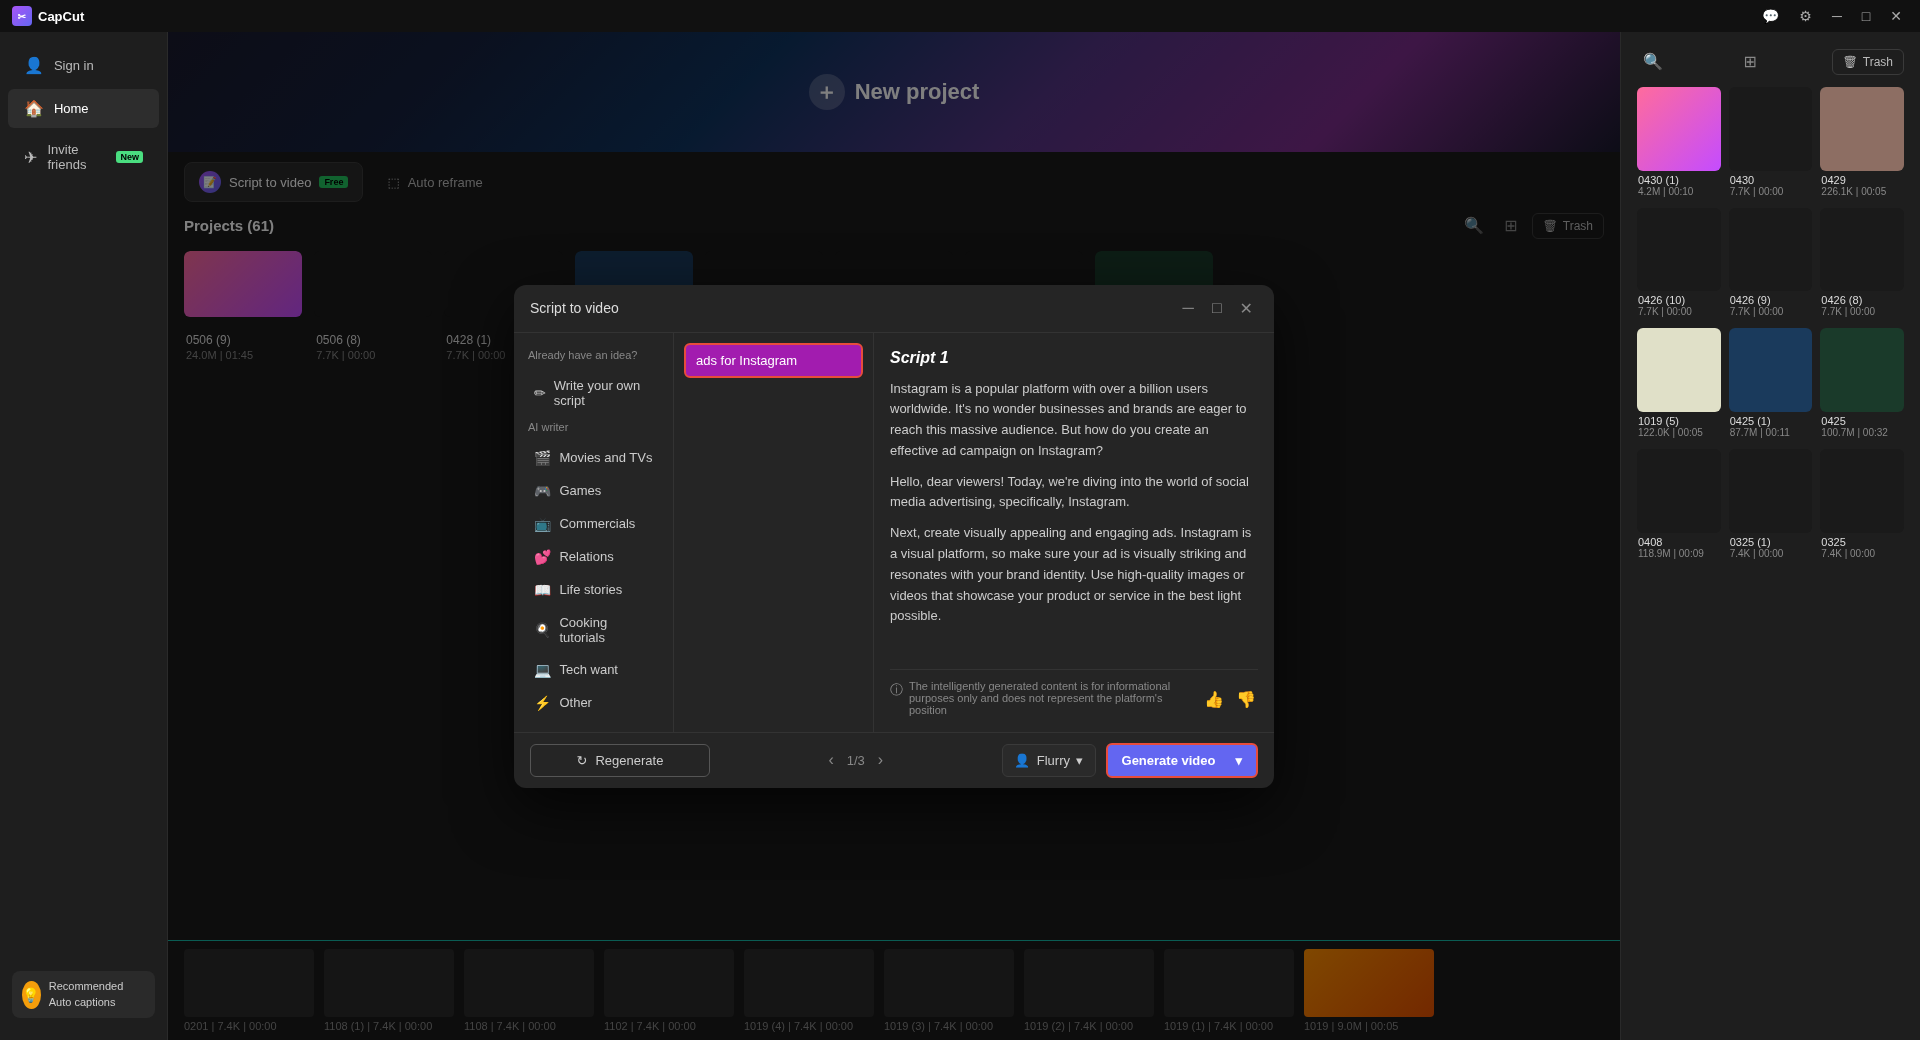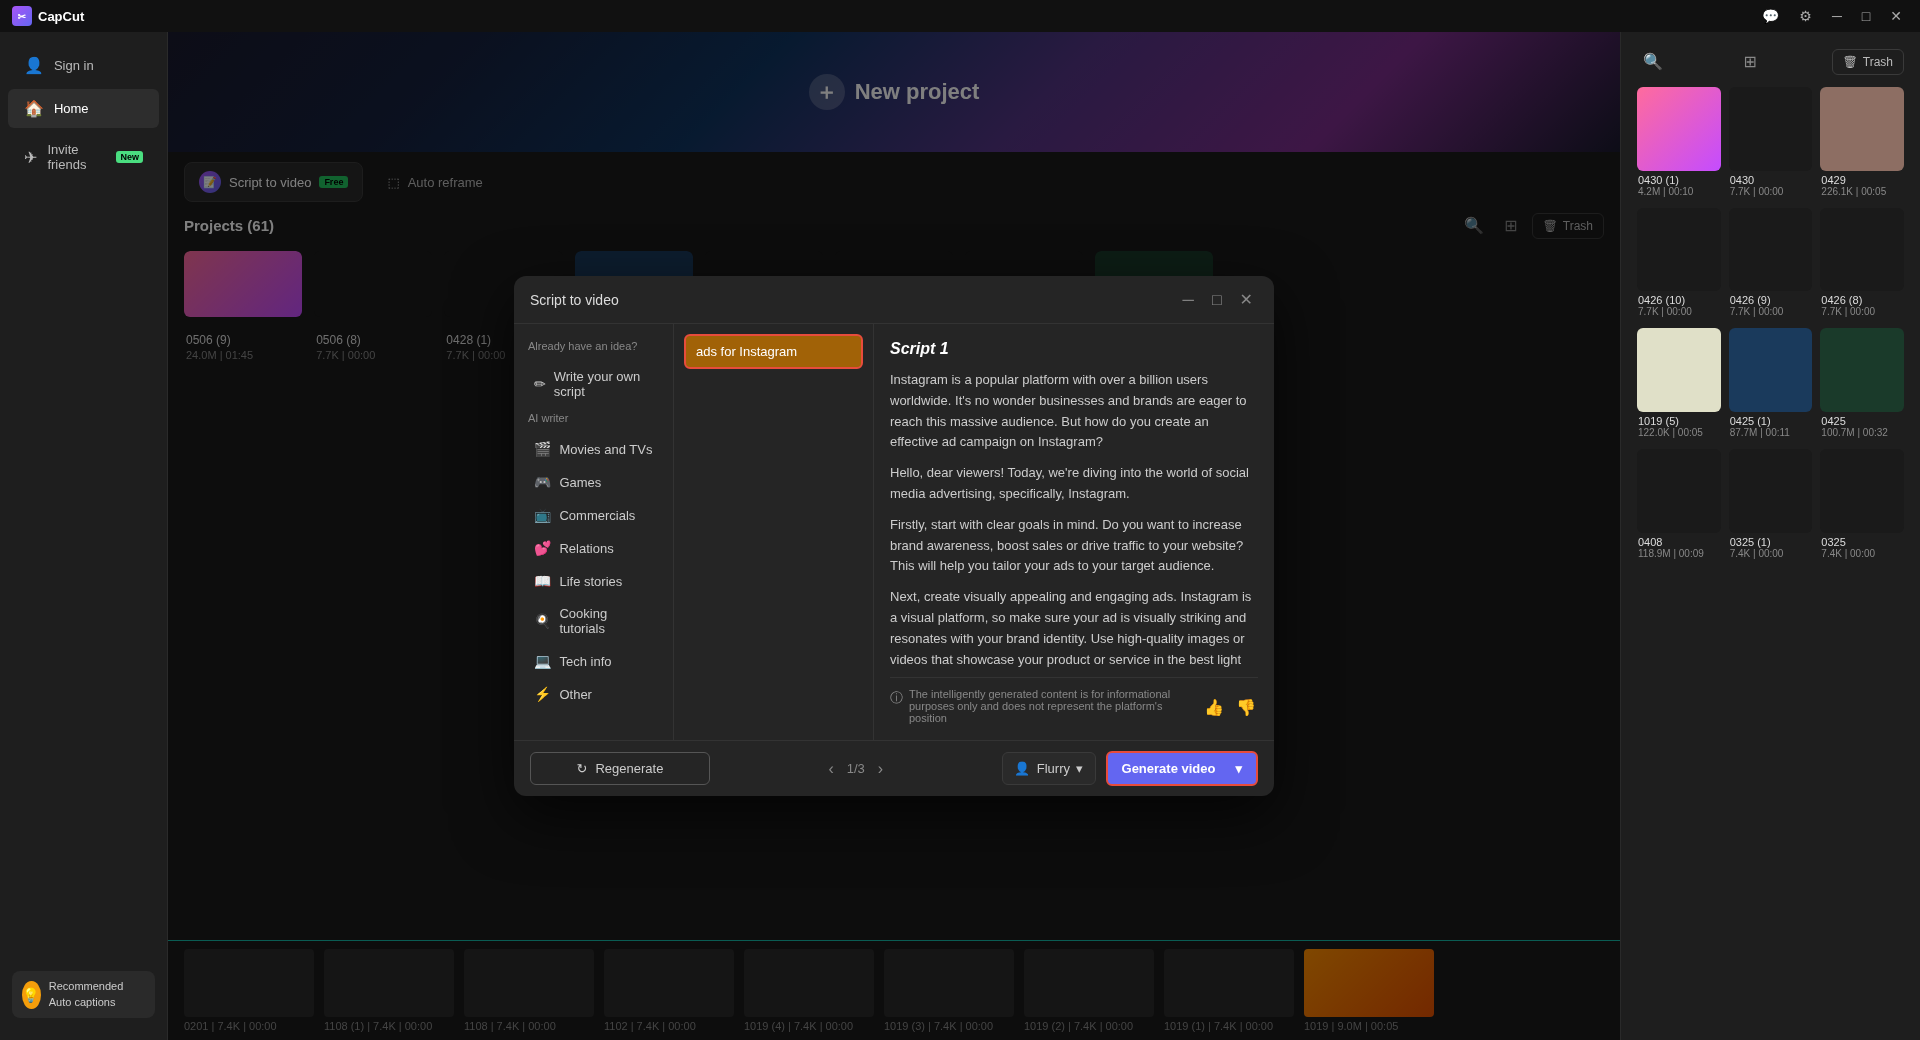--- a/index.html
+++ b/index.html
@@ -365,21 +365,21 @@
     .modal-middle {
       width: 200px;
       border-right: 1px solid #333;
       padding: 10px;
       flex-shrink: 0;
       display: flex;
       flex-direction: column;
     }
     .modal-search-input {
       width: 100%;
-      background: #a16207;
+      background: #a21caf;
       border: 2px solid #e74c3c;
       border-radius: 6px;
       padding: 8px 10px;
       color: #fff;
       font-size: 13px;
       margin-bottom: 10px;
     }
 
     
     .modal-right {
@@ -745,38 +745,37 @@
             <div class="modal-nav-item">
               <span class="modal-nav-icon">📖</span>
               <span>Life stories</span>
             </div>
             <div class="modal-nav-item">
               <span class="modal-nav-icon">🍳</span>
               <span>Cooking tutorials</span>
             </div>
             <div class="modal-nav-item">
               <span class="modal-nav-icon">💻</span>
-              <span>Tech info</span>
+              <span>Tech want</span>
             </div>
             <div class="modal-nav-item">
               <span class="modal-nav-icon">⚡</span>
               <span>Other</span>
             </div>
           </div>
 
           <div class="modal-middle">
             <input class="modal-search-input" type="text" value="ads for Instagram" placeholder="ads for Instagram" style="">
           </div>
 
           <div class="modal-right">
             <div class="script-title">Script 1</div>
             <div class="script-content">
               <p>Instagram is a popular platform with over a billion users worldwide. It's no wonder businesses and brands are eager to reach this massive audience. But how do you create an effective ad campaign on Instagram?</p>
               <p>Hello, dear viewers! Today, we're diving into the world of social media advertising, specifically, Instagram.</p>
-              <p>Firstly, start with clear goals in mind. Do you want to increase brand awareness, boost sales or drive traffic to your website? This will help you tailor your ads to your target audience.</p>
               <p>Next, create visually appealing and engaging ads. Instagram is a visual platform, so make sure your ad is visually striking and resonates with your brand identity. Use high-quality images or videos that showcase your product or service in the best light possible.</p>
 
             </div>
             <div class="script-disclaimer">
               <span class="script-disclaimer-icon">ⓘ</span>
               <span>The intelligently generated content is for informational purposes only and does not represent the platform's position</span>
               <div class="script-feedback">
                 <button class="feedback-btn">👍</button>
                 <button class="feedback-btn">👎</button>
               </div>

